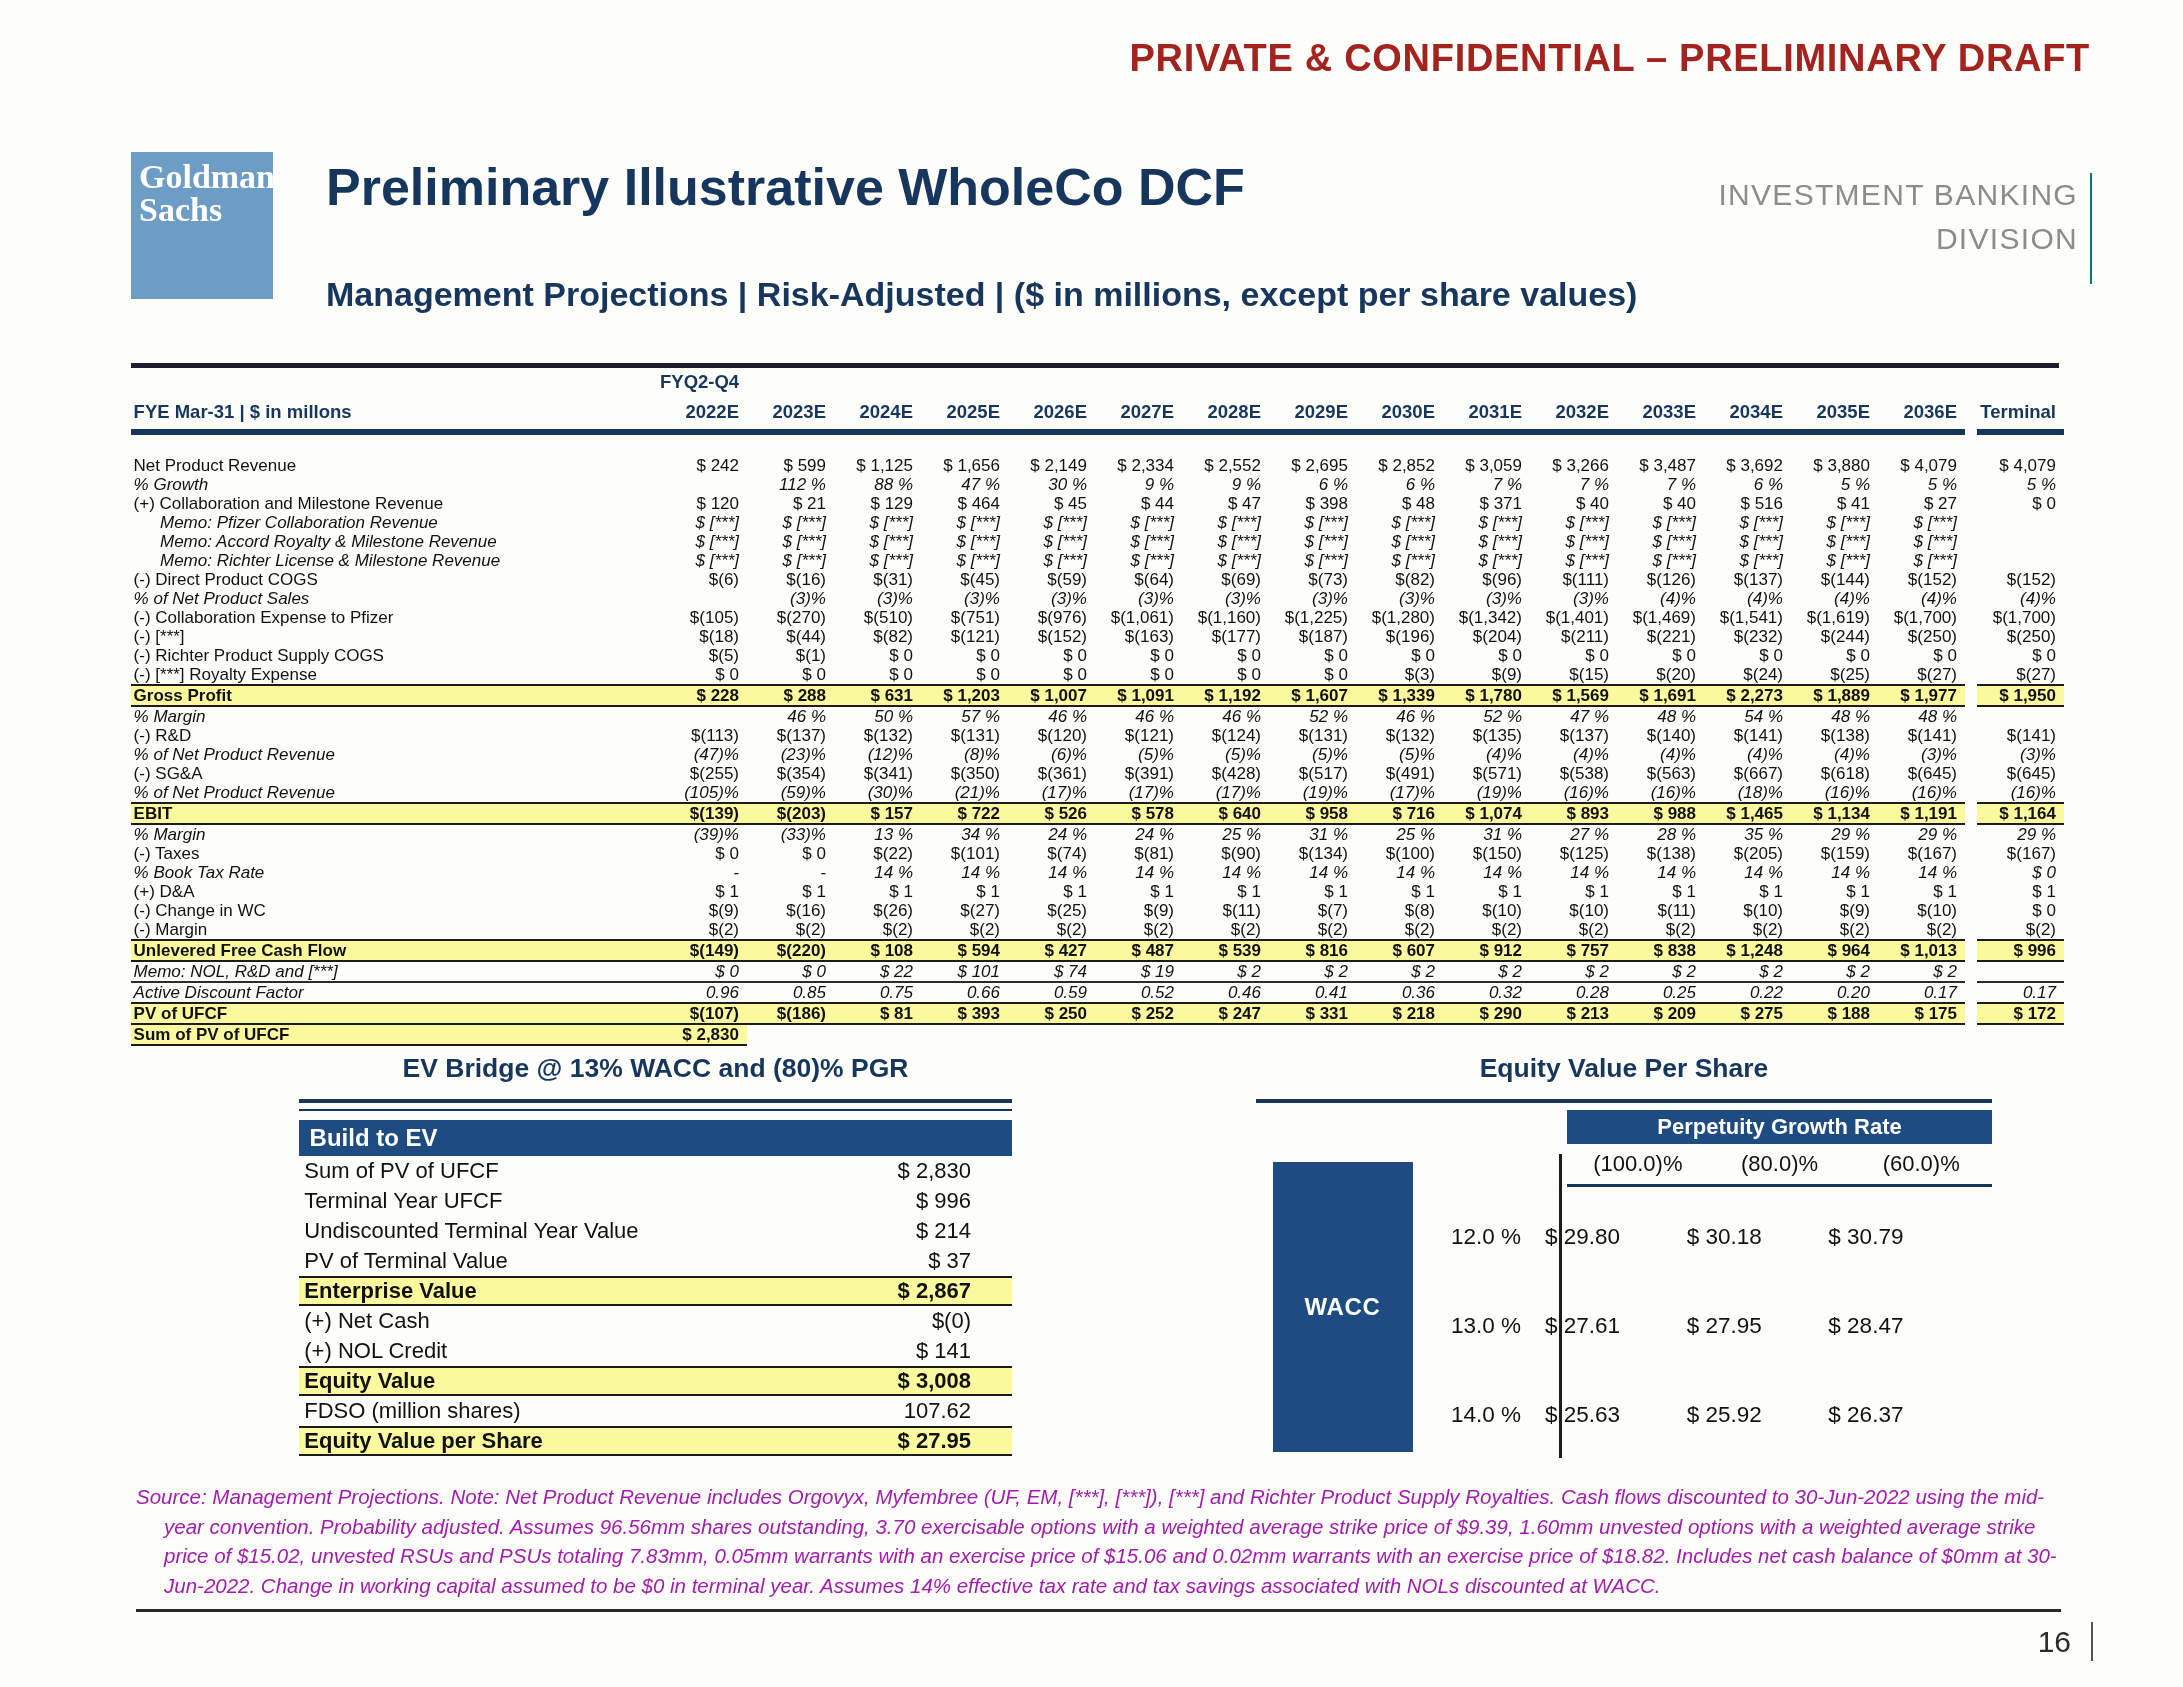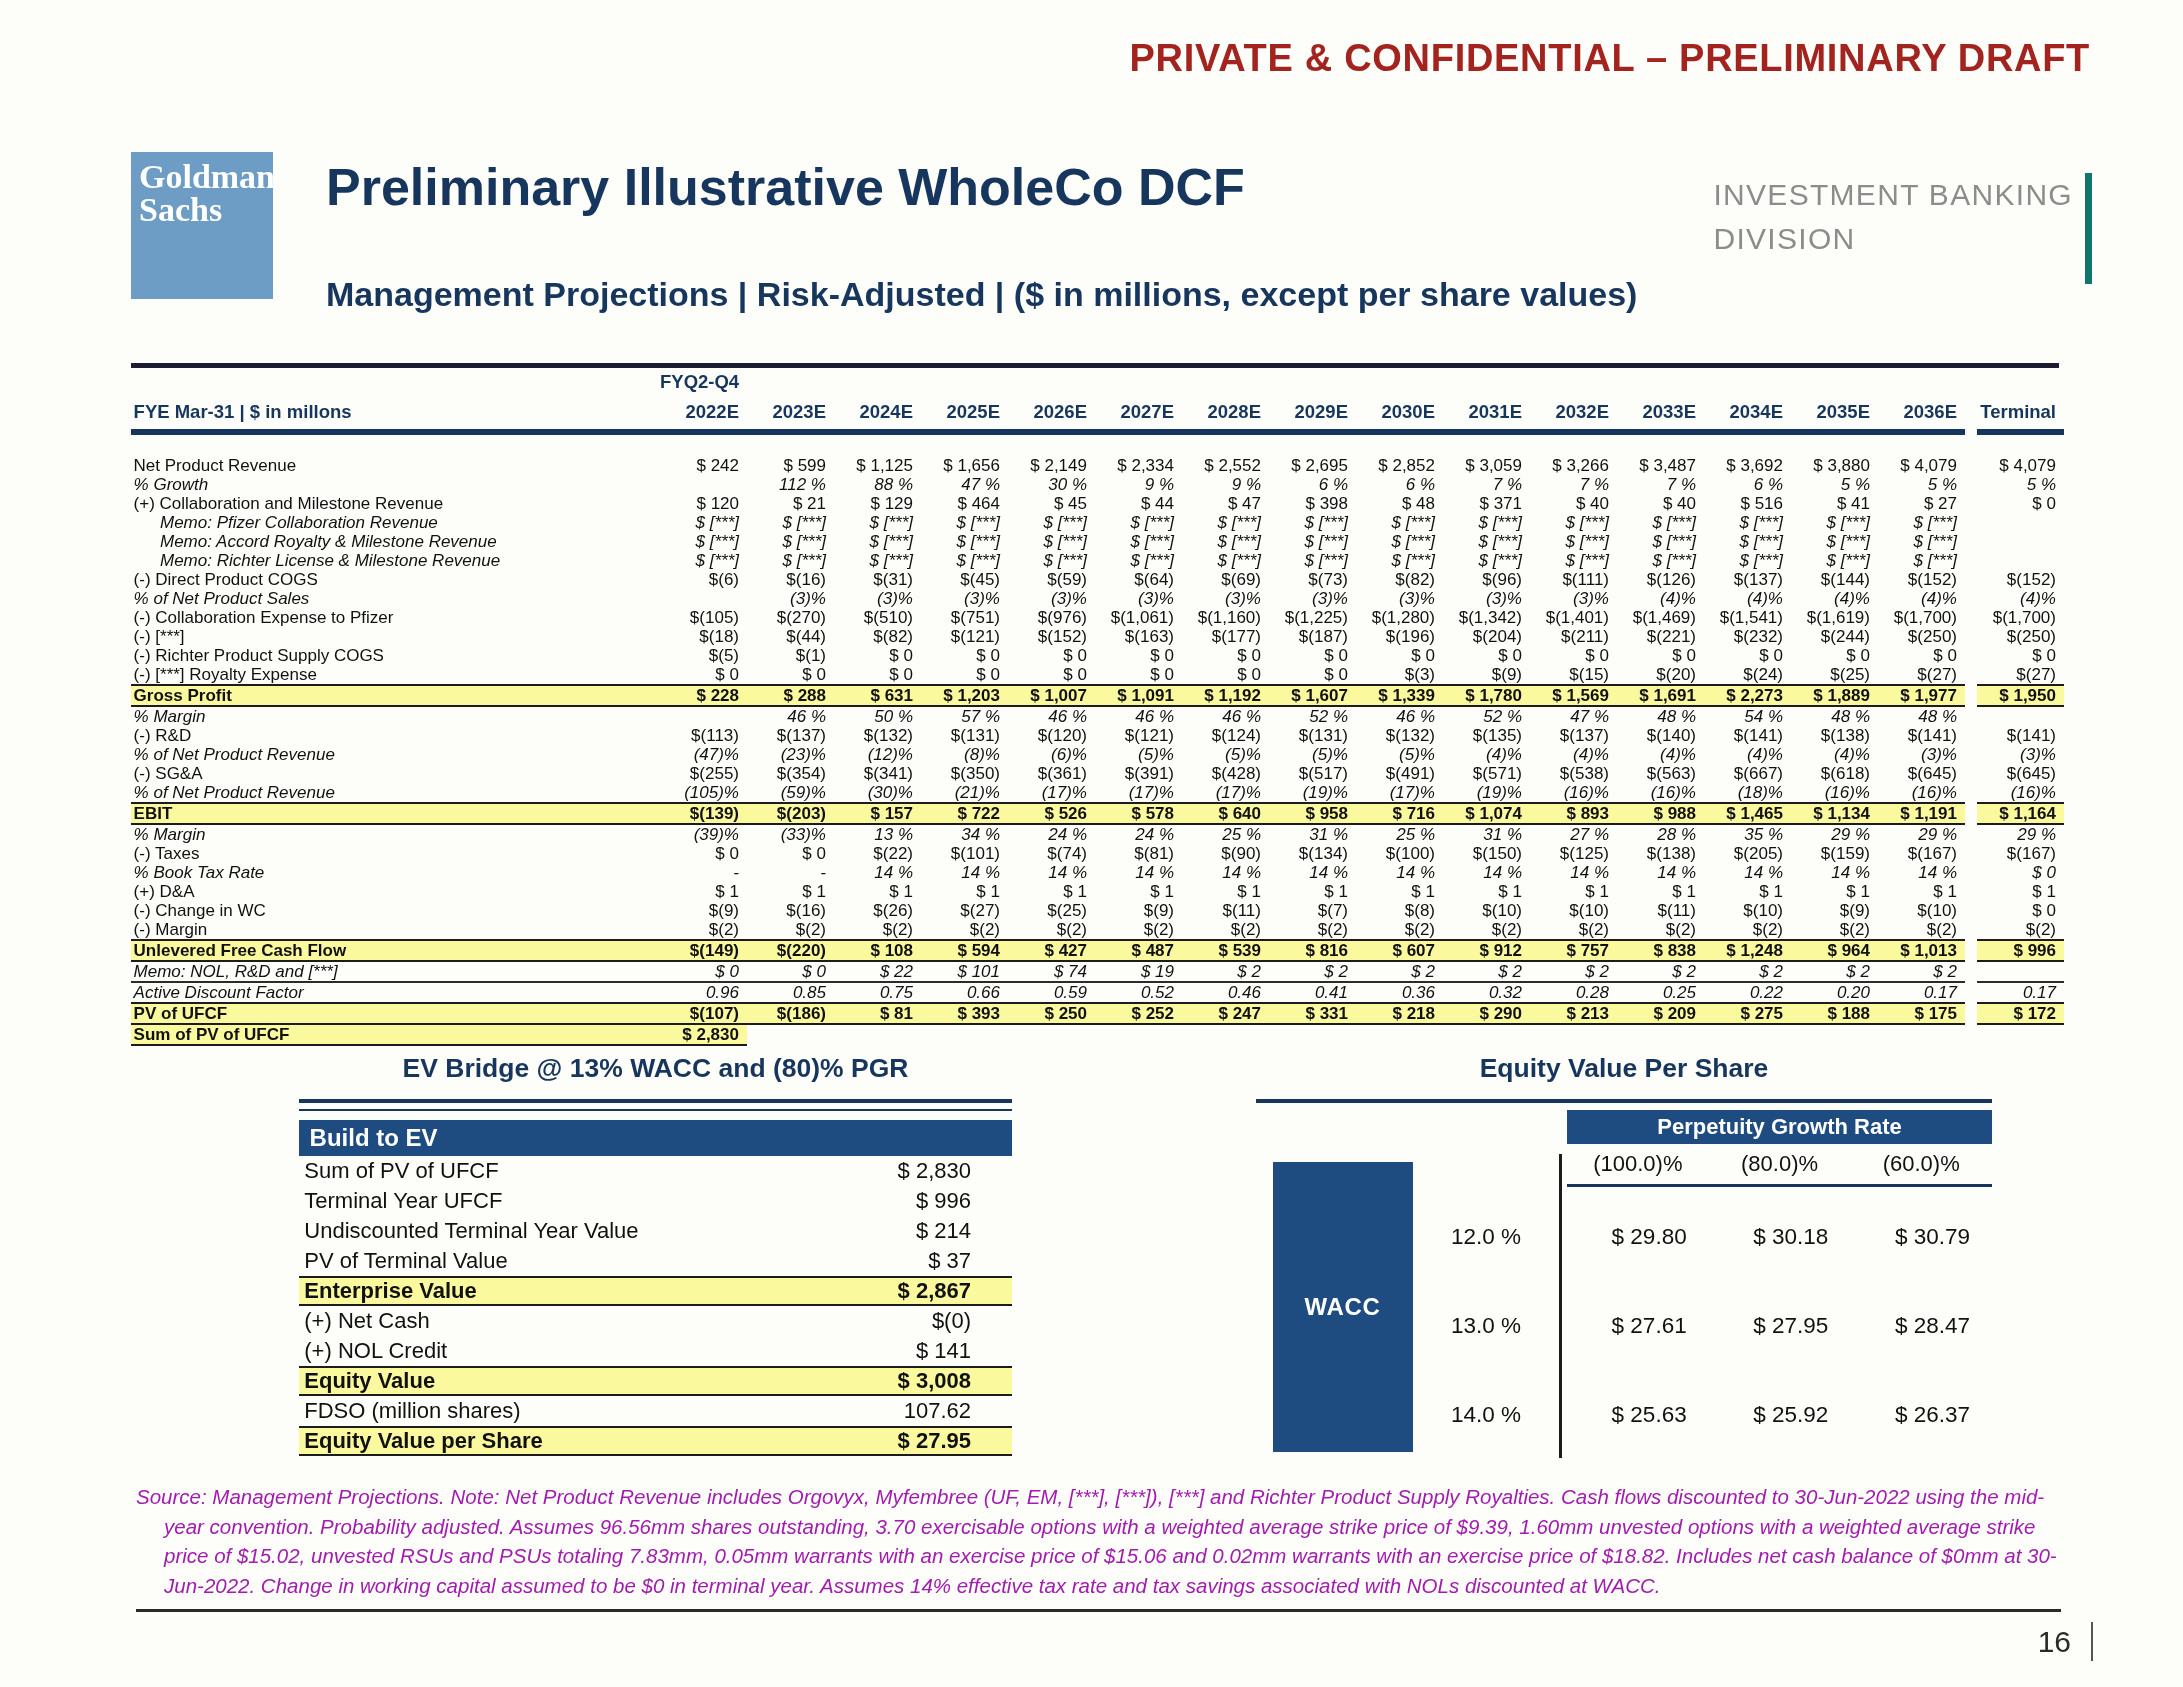--- a/index.html
+++ b/index.html
@@ -9,22 +9,22 @@
   .confidential { position:absolute; top:37px; right:93px; font-size:38px; font-weight:bold;
                   color:#a3231f; letter-spacing:0.7px; }
 
   .logo { position:absolute; left:131px; top:152px; width:142px; height:147px; background:#6d9dc5;
           color:#ffffff; font-family:"Liberation Serif", serif; font-weight:bold; font-size:34px;
           line-height:0.98; padding:8px 0 0 8px; }
 
   .title { position:absolute; left:326px; top:157px; font-size:52px; font-weight:bold; color:#17365d; }
   .subtitle { position:absolute; left:326px; top:246px; font-size:34px; font-weight:bold; color:#17365d;margin-top:29px; }
 
-  .division { position:absolute; top:173px; right:91px; text-align:left; font-size:30px;
-              color:#8c8c8c; line-height:1.45; padding-right:12px; border-right:7px solid #0f766e;
+  .division { position:absolute; top:173px; right:91px; text-align:right; font-size:30px;
+              color:#8c8c8c; line-height:1.45; padding-right:12px; border-right:2px solid #0f766e;
               height:111px; letter-spacing:1.3px; }
 
   
   .proj { position:absolute; left:131px; top:363px; width:1928px; }
   .top-rule { height:4.6px; background:#1d1d30; margin-bottom:1.3px; }
   table.proj-t { border-collapse:collapse; table-layout:fixed; width:1928px; }
   .proj-t td { font-size:17px; height:19px; line-height:19px; white-space:nowrap;
                text-align:right; padding:0 8px 0 0; color:#111; }
   .proj-t td.lbl { text-align:left; padding:0 0 0 2.6px; }
   .proj-t td.ind { padding-left:29px; }
@@ -60,21 +60,21 @@
   .sens-cols div { flex:1; text-align:center; font-size:22px; color:#111; }
   .sens-colrule { position:absolute; left:311px; top:131px; width:425px; height:3.3px; background:#17365d; }
   .vline { position:absolute; left:303px; top:101px; width:2.6px; height:304px; background:#1c1c1c; }
   .wacc-box { position:absolute; left:16.5px; top:109px; width:140px; height:290px; background:#1e4c80;
               color:#fff; font-weight:bold; font-size:24px; display:flex; align-items:center;
               justify-content:center; letter-spacing:0.7px;text-align:right; }
   .sens-rows { position:absolute; left:157px; top:139px; width:579px; }
   .s-row { display:flex; align-items:center; height:89px; }
   .s-row .rate { width:132px; text-align:right; padding-right:24px; font-size:22.5px; color:#111; }
   .s-row .vals { display:flex; width:425px; margin-left:0; }
-  .s-row .vals div { flex:1; text-align:right; font-size:22.5px; color:#111; }
+  .s-row .vals div { flex:1; text-align:left; font-size:22.5px; color:#111; }
 
   
   .footer { position:absolute; left:136px; top:1482px; width:1925px; font-size:20.5px;
             font-style:italic; color:#a21caf; line-height:1.45; padding-left:28px; text-indent:-28px; }
   .footer-rule { position:absolute; left:136px; top:1609px; width:1925px; height:3.3px; background:#2a2a2a; }
   .pagenum { position:absolute; top:1622px; right:90px; font-size:30px; color:#2a2a2a;
              padding-right:20px; border-right:2px solid #555; line-height:1.3; }
 </style>
 </head>
 <body>

